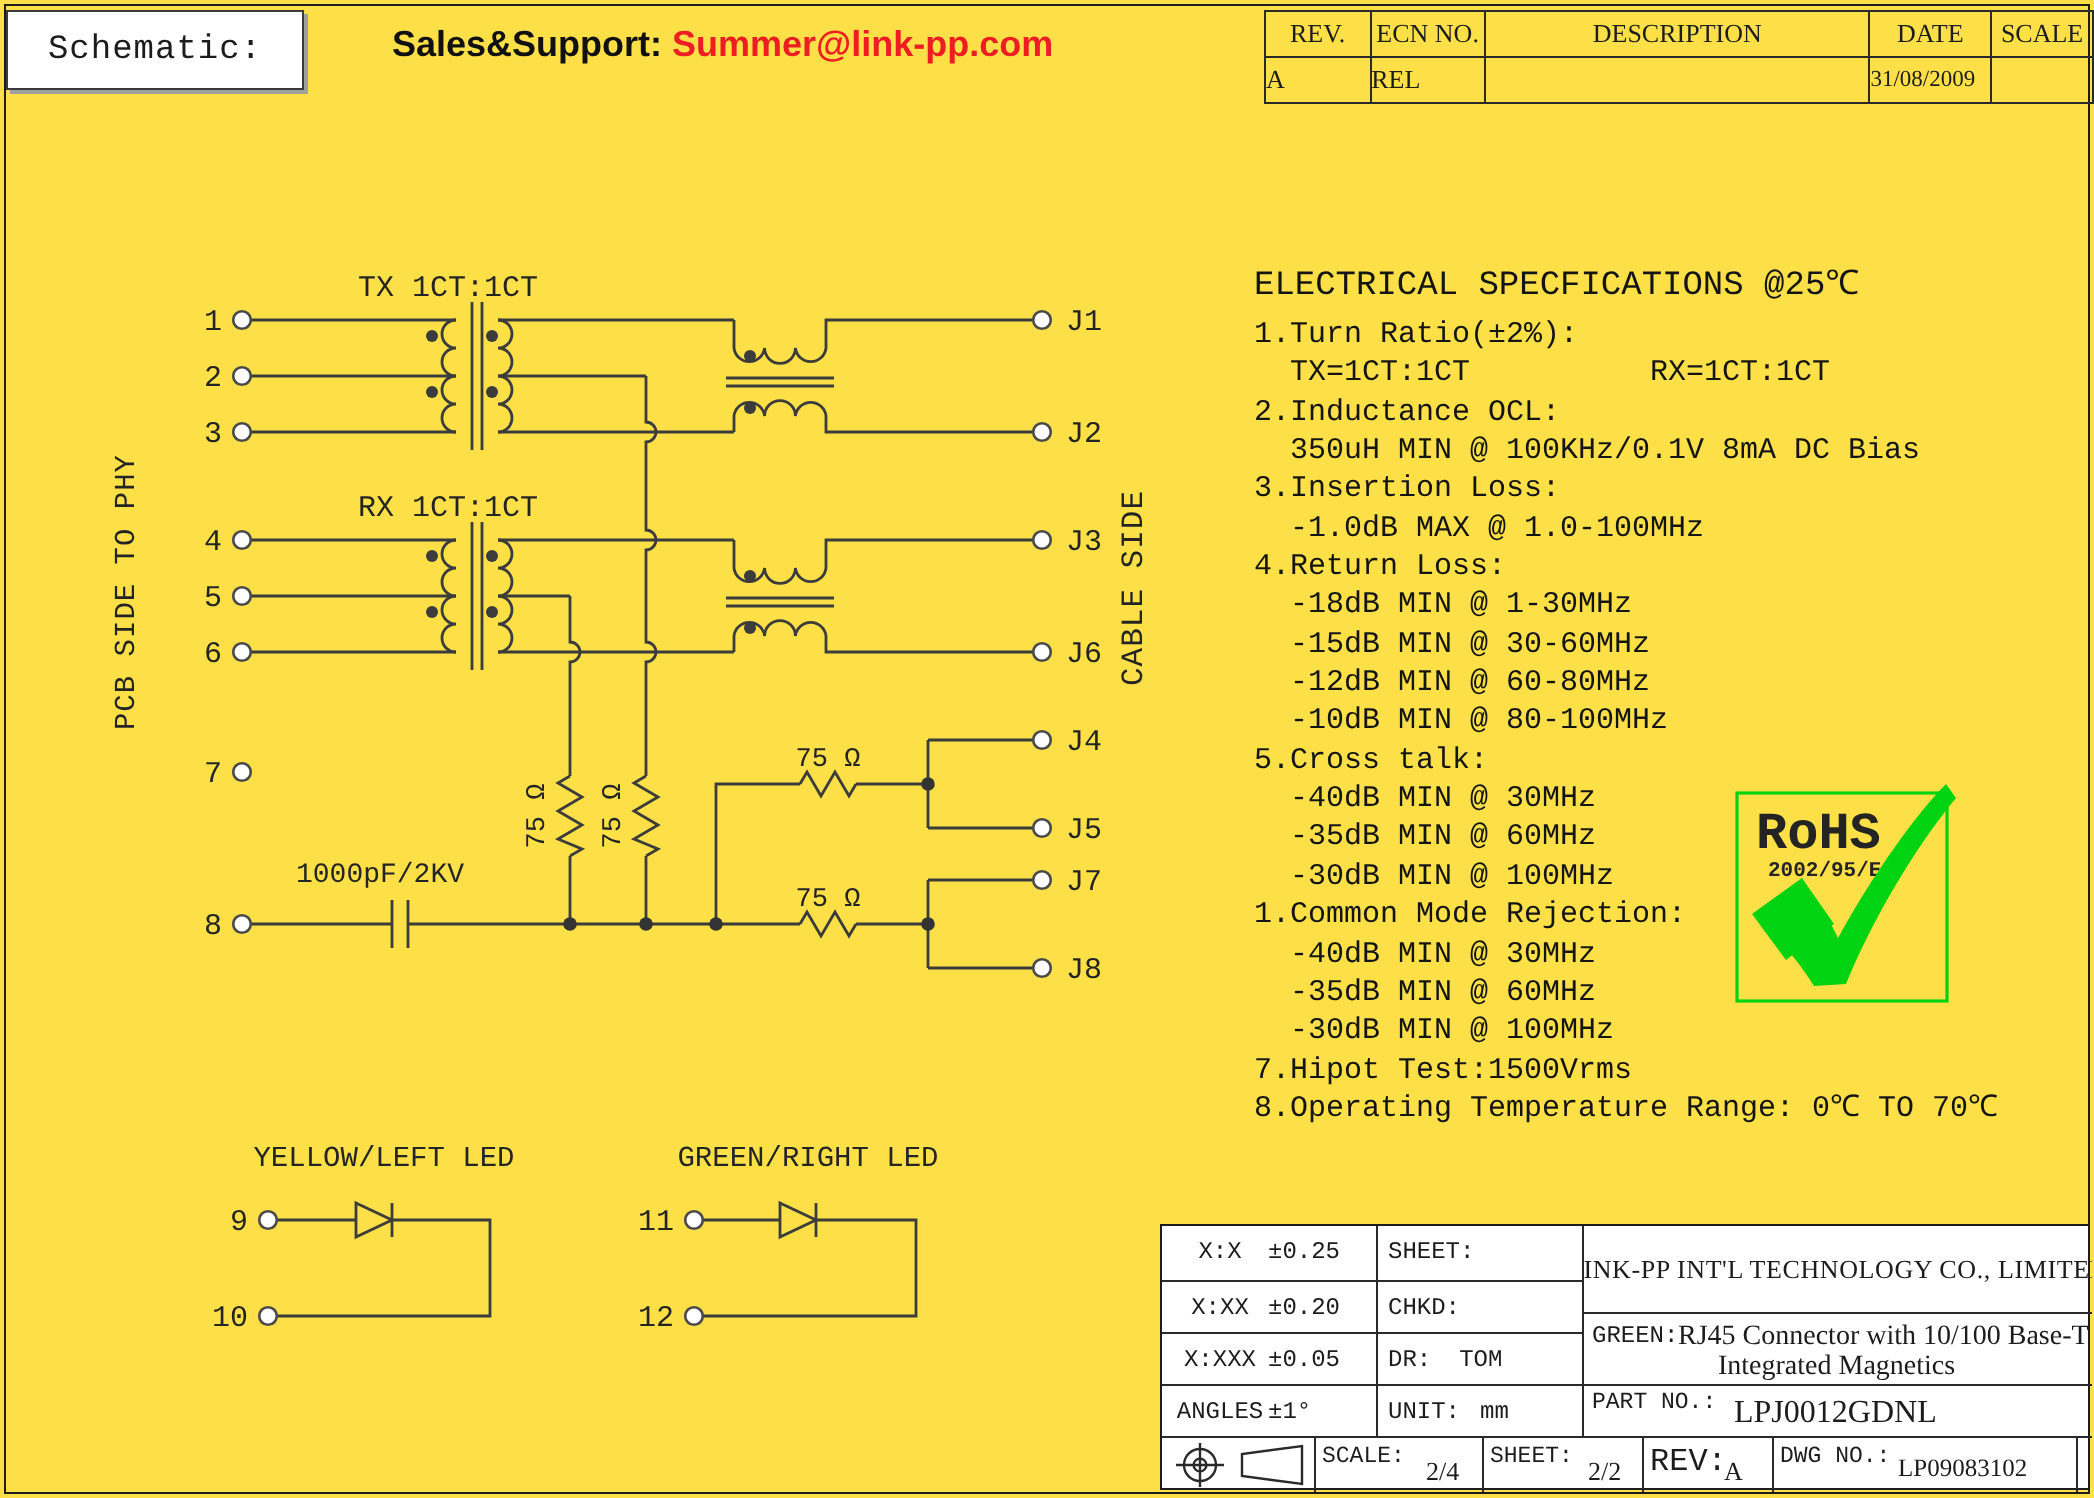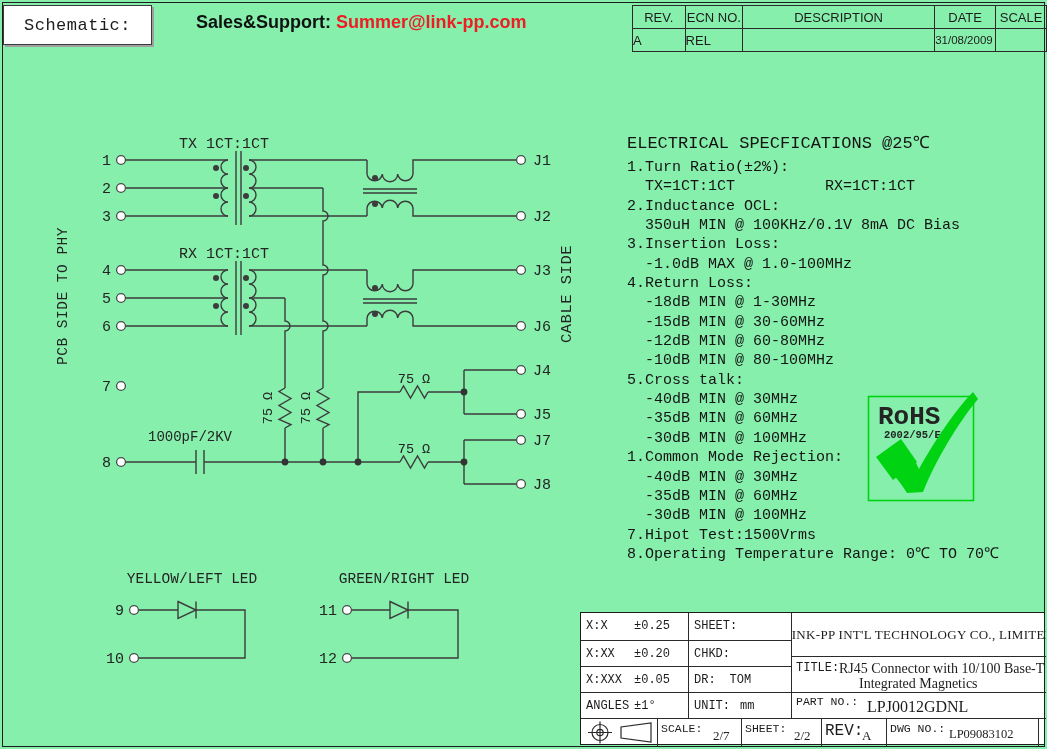--- a/index.html
+++ b/index.html
@@ -1,51 +1,51 @@
 <!DOCTYPE html>
 <html><head>
 <meta charset="utf-8">
 <style>
   html,body{margin:0;padding:0;background:#fff;}
-  .page{position:relative;width:1047px;height:749px;background:#86efac;overflow:hidden;
+  .page{position:relative;width:1047px;height:749px;background:#fde047;overflow:hidden;
         font-family:"Liberation Mono","DejaVu Sans Mono",monospace;color:#242424;}
   .page-border{position:absolute;left:2px;top:2px;width:1041px;height:743px;
         border:1.6px solid #1d1d1d;pointer-events:none;}
   svg{position:absolute;left:0;top:0;}
   svg text{font-family:"Liberation Mono","DejaVu Sans Mono",monospace;fill:#242424;}
 
   
   .schematic-box{position:absolute;left:3px;top:5px;width:147px;height:38px;
         border:1px solid #3a3a3a;box-shadow:2px 2px 0 0 #9f9f9f;background:#fff;
         display:flex;align-items:center;justify-content:center;
         font-size:17px;letter-spacing:.5px;color:#1c1c1c;}
   .support{position:absolute;left:196px;top:12px;font-family:"Liberation Sans",sans-serif;
         font-weight:bold;font-size:18px;color:#111;white-space:nowrap;}
 
   
   .rev-table{position:absolute;left:632px;top:5px;border-collapse:collapse;}
   .rev-table th,.rev-table td{border:1px solid #2a2a2a;font-weight:normal;
         font-size:12px;padding:0;height:22px;
-        font-family:Liberation Sans, sans-serif;font-size:13px;color:#1c1c1c;}
+        font-family:Liberation Serif, serif;font-size:13px;color:#1c1c1c;}
   .rev-table .c1{width:52px}.rev-table .c2{width:57px}.rev-table .c3{width:193px}
   .rev-table .c4{width:60px}.rev-table .c5{width:50px}
   .rev-table .date{font-size:11.5px;}
 
   
   .specs{position:absolute;left:627px;top:133px;width:410px;color:#141414;}
   .specs-title{font-size:17px;line-height:22px;margin-bottom:3px;white-space:pre;}
   .spec-line{font-size:15px;line-height:19.34px;white-space:pre;}
 
   
   .title-block{position:absolute;left:580px;top:612px;width:465px;height:133px;
         border:1.5px solid #1d1d1d;box-sizing:border-box;background:#fff;}
   .tb-cell{position:absolute;box-sizing:border-box;border-color:#2a2a2a;border-style:solid;
         border-width:0;font-size:12px;color:#1c1c1c;overflow:hidden;white-space:nowrap;}
   .br{border-right-width:1px}.bb{border-bottom-width:1px}
-  .tol-label{display:inline-block;width:48px;padding-left:5px;padding-top:6px;}
+  .tol-label{display:inline-block;width:48px;padding-left:5px;padding-top:6px;text-align:center;}
   .tol-value{display:inline-block;padding-top:6px;}
   .lab-pad{display:inline-block;padding-left:5px;padding-top:6px;}
   .val-gap{display:inline-block;padding-top:6px;margin-left:14px;}
   .company-cell{display:flex;align-items:center;justify-content:center;
         font-family:"Liberation Serif","DejaVu Serif",serif;font-size:13px;letter-spacing:.3px;}
   .serif{font-family:"Liberation Serif","DejaVu Serif",serif;}
   .abs{position:absolute;}
 </style>
 </head>
 <body>
@@ -264,42 +264,42 @@
       <span class="lab-pad">DR:</span><span class="val-gap">TOM</span>
     </div>
     <div class="tb-cell br bb" style="left:108px;top:80px;width:103px;height:26px">
       <span class="lab-pad">UNIT:</span><span class="val-gap" style="margin-left:10px">mm</span>
     </div>
 
     <div class="tb-cell bb company-cell" style="left:211px;top:0;width:254px;height:44px">
       <span>LINK-PP INT'L TECHNOLOGY CO., LIMITED</span>
     </div>
     <div class="tb-cell bb" style="left:211px;top:44px;width:254px;height:36px">
-      <span class="abs" style="left:4px;top:4px;font-size:12px">TITLE:</span>
+      <span class="abs" style="left:4px;top:4px;font-size:12px">GREEN:</span>
       <span class="abs serif" style="left:47px;top:4px;font-size:14px">RJ45 Connector with 10/100 Base-T</span>
       <span class="abs serif" style="left:67px;top:19px;font-size:14px">Integrated Magnetics</span>
     </div>
     <div class="tb-cell bb" style="left:211px;top:80px;width:254px;height:26px">
       <span class="abs" style="left:4px;top:2px;font-size:11.5px">PART NO.:</span>
       <span class="abs serif" style="left:75px;top:5px;font-size:16px">LPJ0012GDNL</span>
     </div>
 
     <div class="tb-cell br" style="left:0;top:106px;width:77px;height:27px">
       <svg width="74" height="25" style="position:absolute;left:2px;top:1px">
         <g stroke="#2a2a2a" stroke-width="1.2" fill="none">
           <circle cx="17" cy="12.5" r="8"></circle>
           <circle cx="17" cy="12.5" r="3.2"></circle>
           <path d="M17 1.5 V23.5 M5 12.5 H29"></path>
           <path d="M38 7 L38 18 L68 22 L68 3 Z"></path>
         </g>
       </svg>
     </div>
     <div class="tb-cell br" style="left:77px;top:106px;width:84px;height:27px">
       <span class="abs" style="left:3px;top:3px;font-size:11.5px">SCALE:</span>
-      <span class="abs serif" style="left:55px;top:9px;font-size:13px">2/7</span>
+      <span class="abs serif" style="left:55px;top:9px;font-size:13px">2/4</span>
     </div>
     <div class="tb-cell br" style="left:161px;top:106px;width:80px;height:27px">
       <span class="abs" style="left:3px;top:3px;font-size:11.5px">SHEET:</span>
       <span class="abs serif" style="left:52px;top:9px;font-size:13px">2/2</span>
     </div>
     <div class="tb-cell br" style="left:241px;top:106px;width:65px;height:27px">
       <span class="abs" style="left:3px;top:3px;font-size:16px">REV:</span>
       <span class="abs serif" style="left:40px;top:9px;font-size:13px">A</span>
     </div>
     <div class="tb-cell br" style="left:306px;top:106px;width:152px;height:27px">

